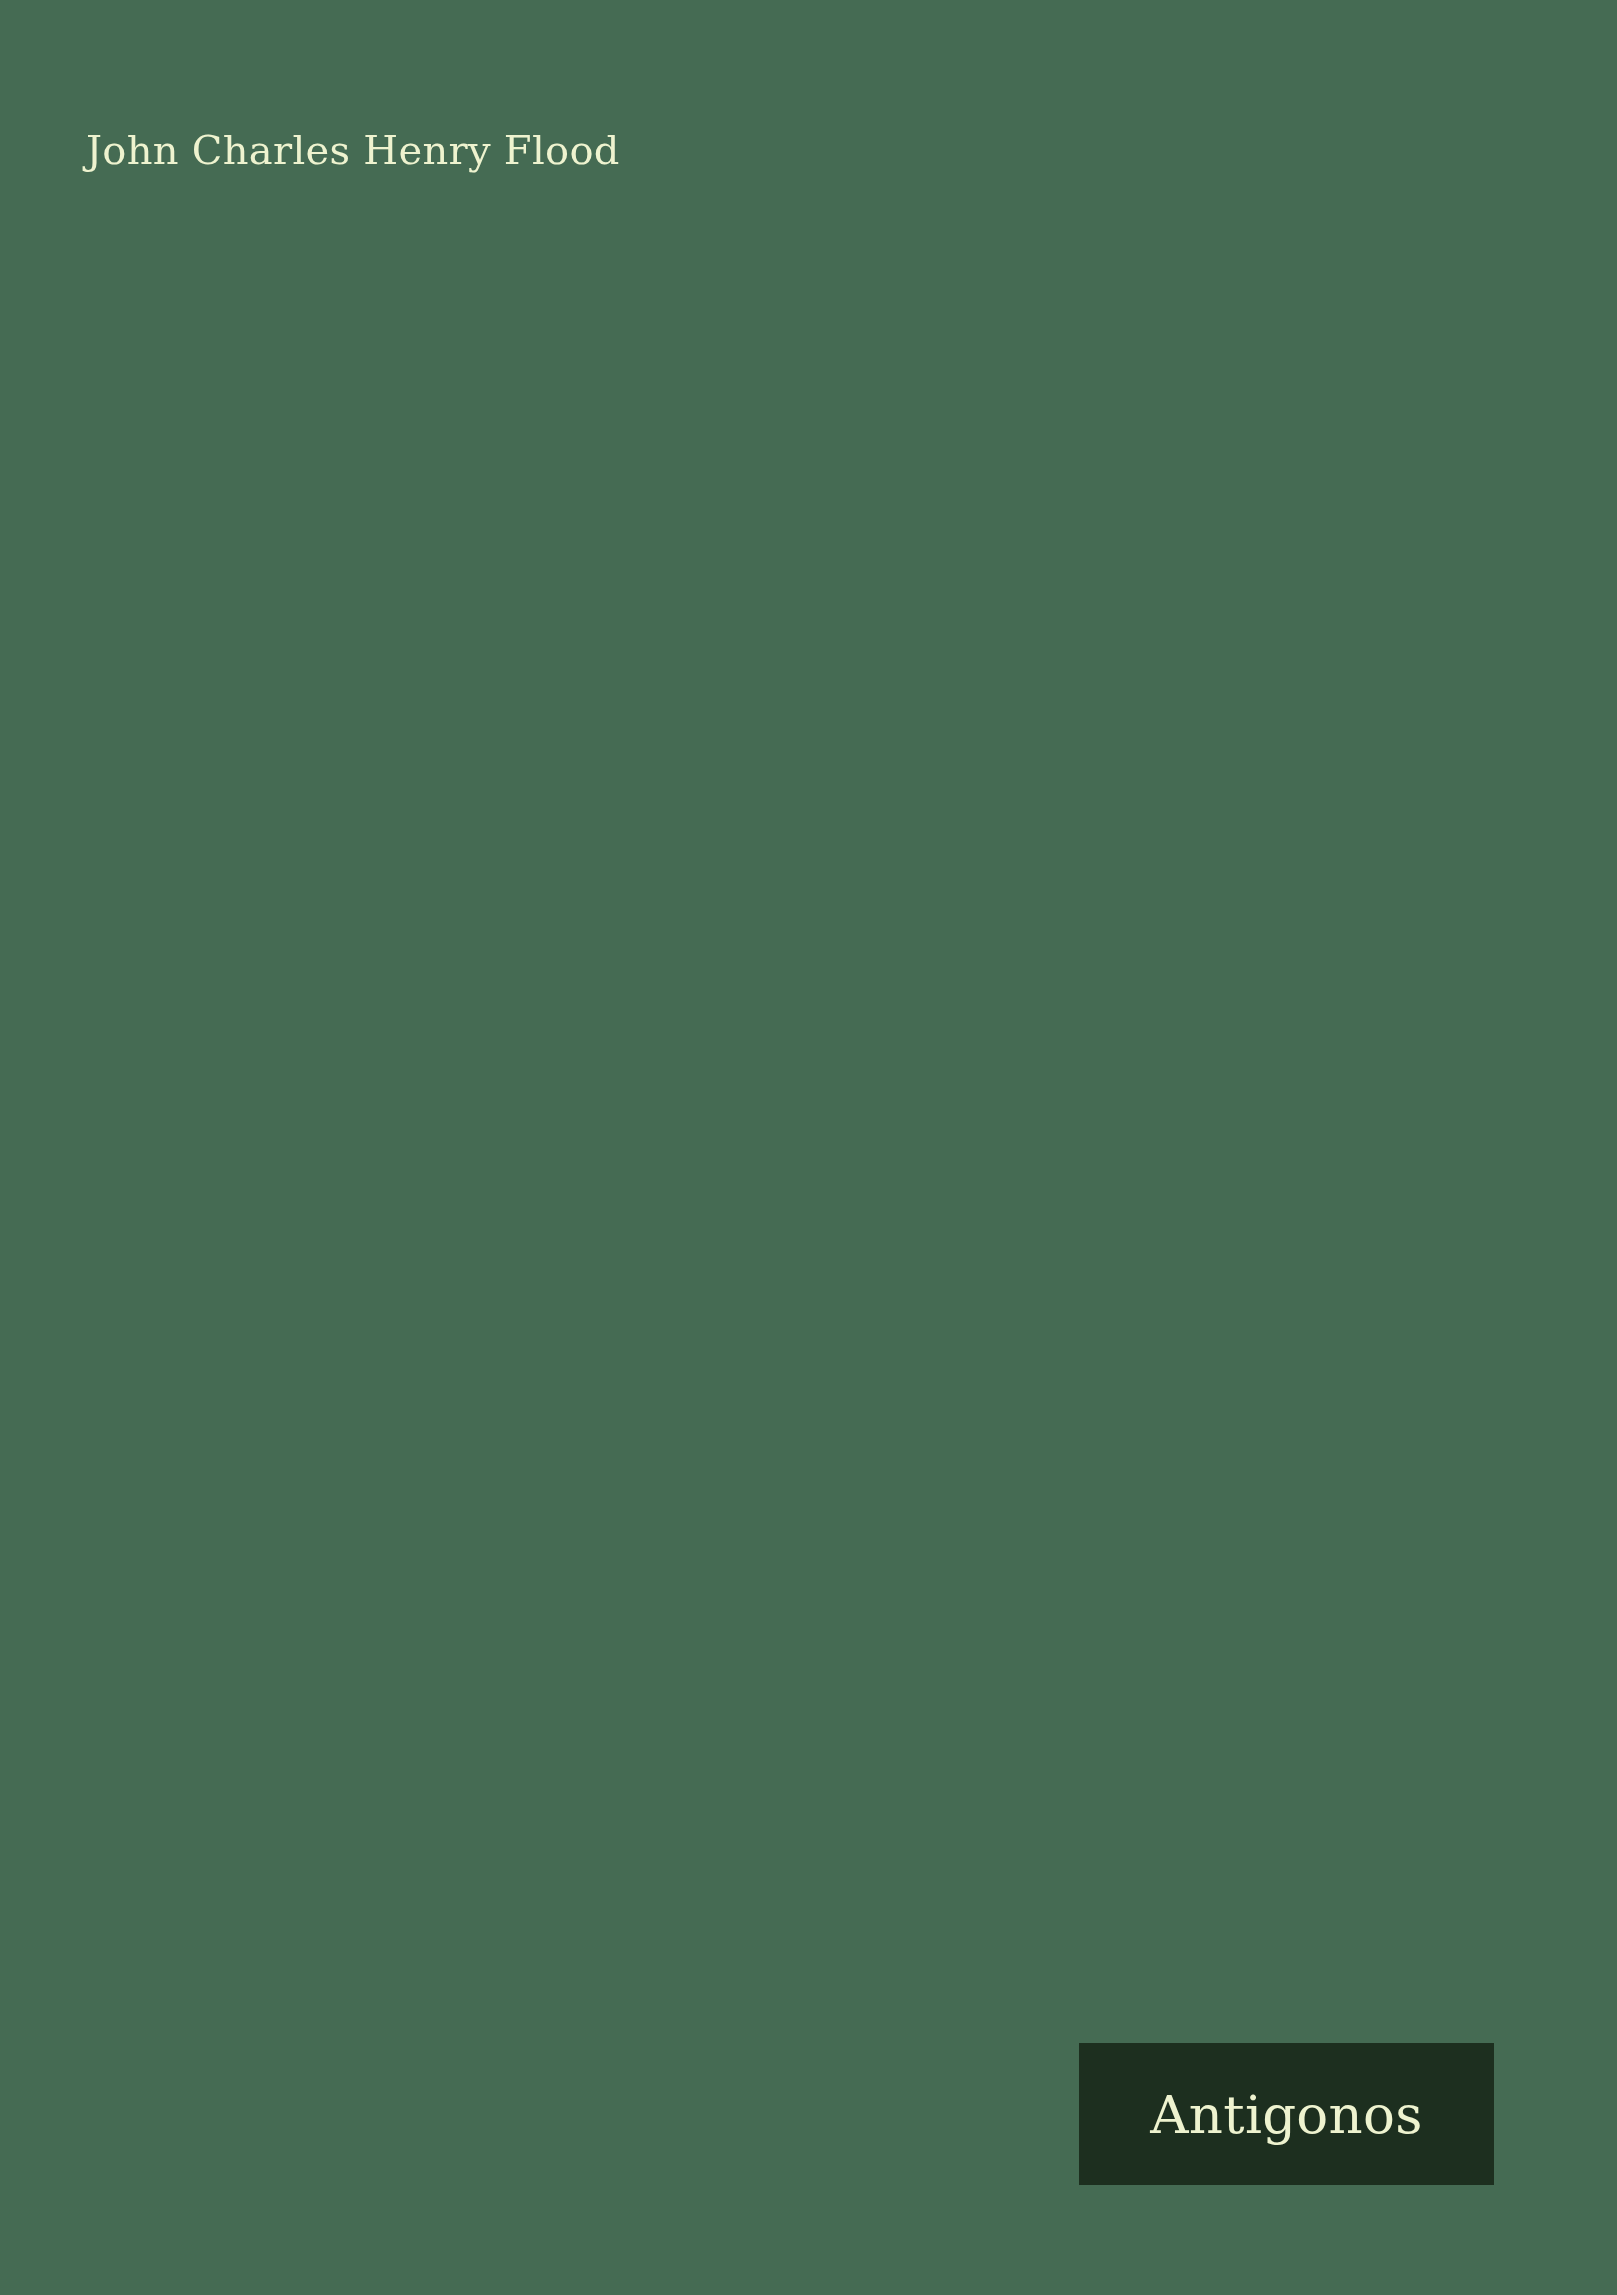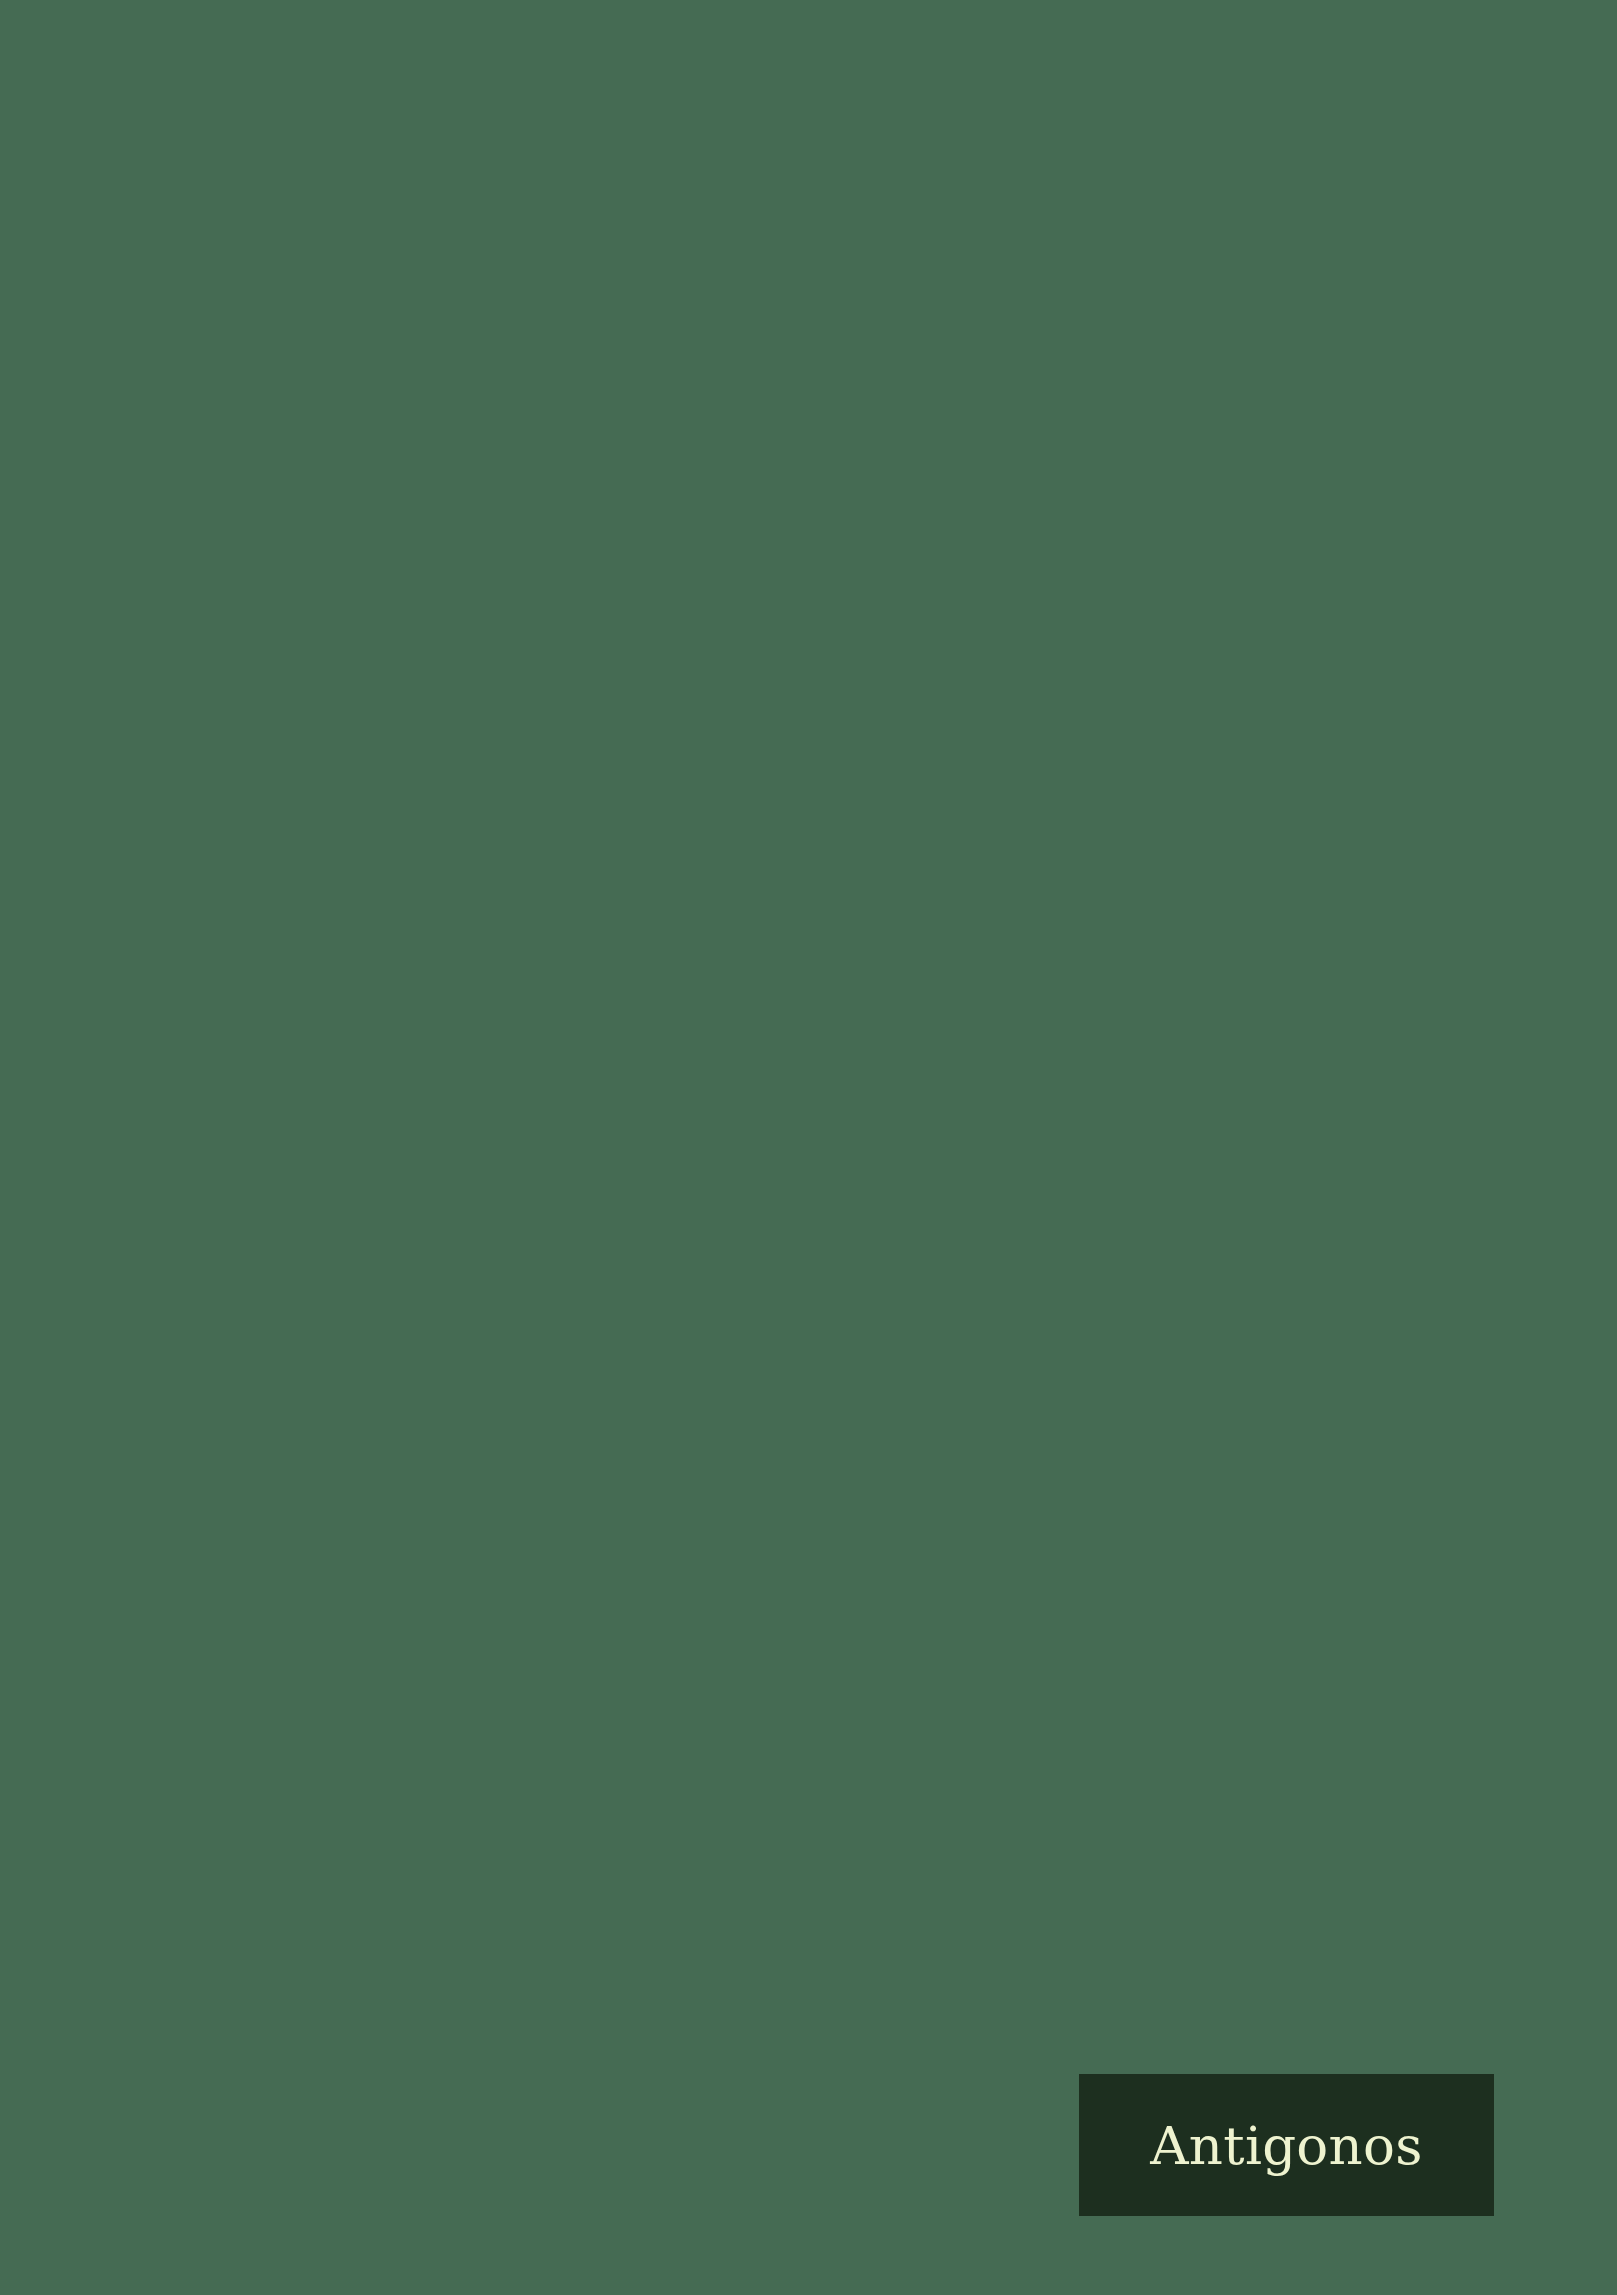--- a/index.html
+++ b/index.html
@@ -45,35 +45,35 @@
   .publisher-box {
     position: absolute;
     left: 1079px;
     top: 2043px;
     width: 415px;
     height: 142px;
     background: #1d2f1f;
     display: flex;
     align-items: center;
     justify-content: center;
-    margin-top: 31px;
   }
   .publisher-name {
     font-family: "DejaVu Serif", serif;
     font-size: 53px;
     font-weight: 400;
     color: #eef3cf;
     letter-spacing: 0.3px;
   }
 </style>
 </head>
 <body>
 
 <div class="cover">
 
+  <div class="author">John Charles Henry Flood</div>
 
 
   <div class="publisher-box">
     <span class="publisher-name">Antigonos</span>
   </div>
 
 </div>
 
 
 </body></html>

